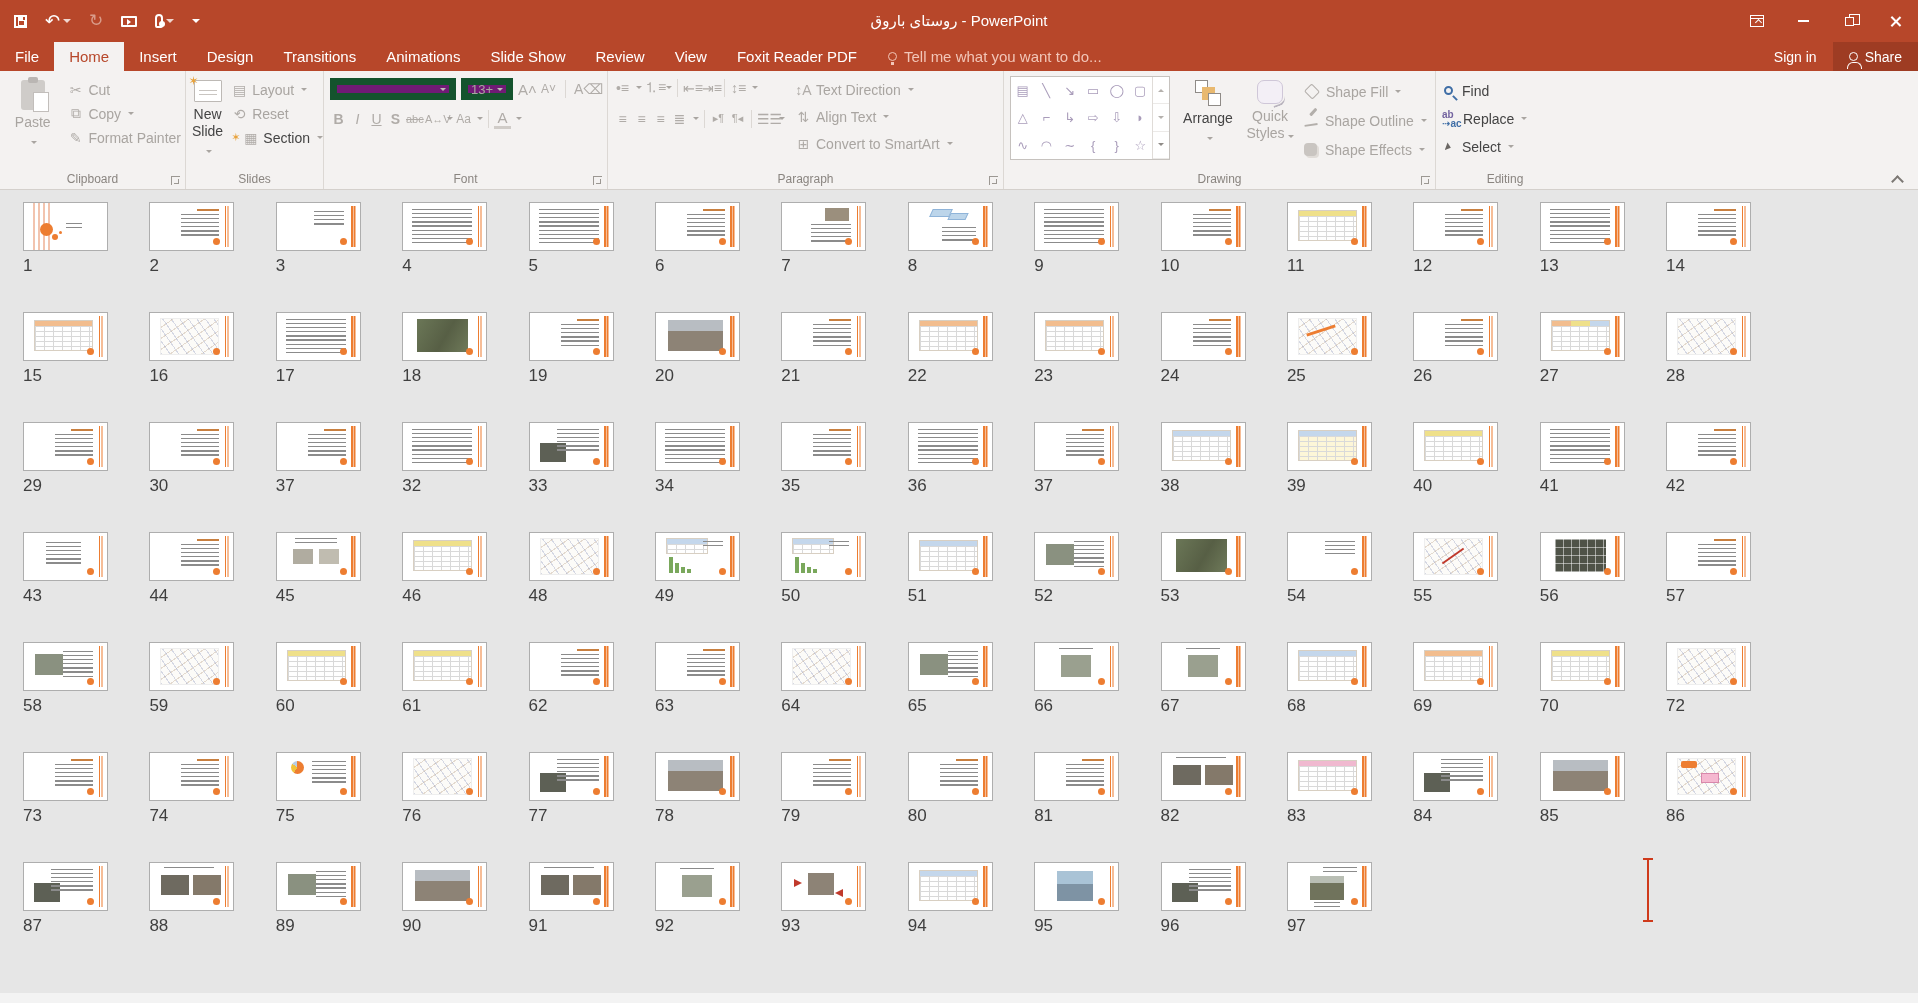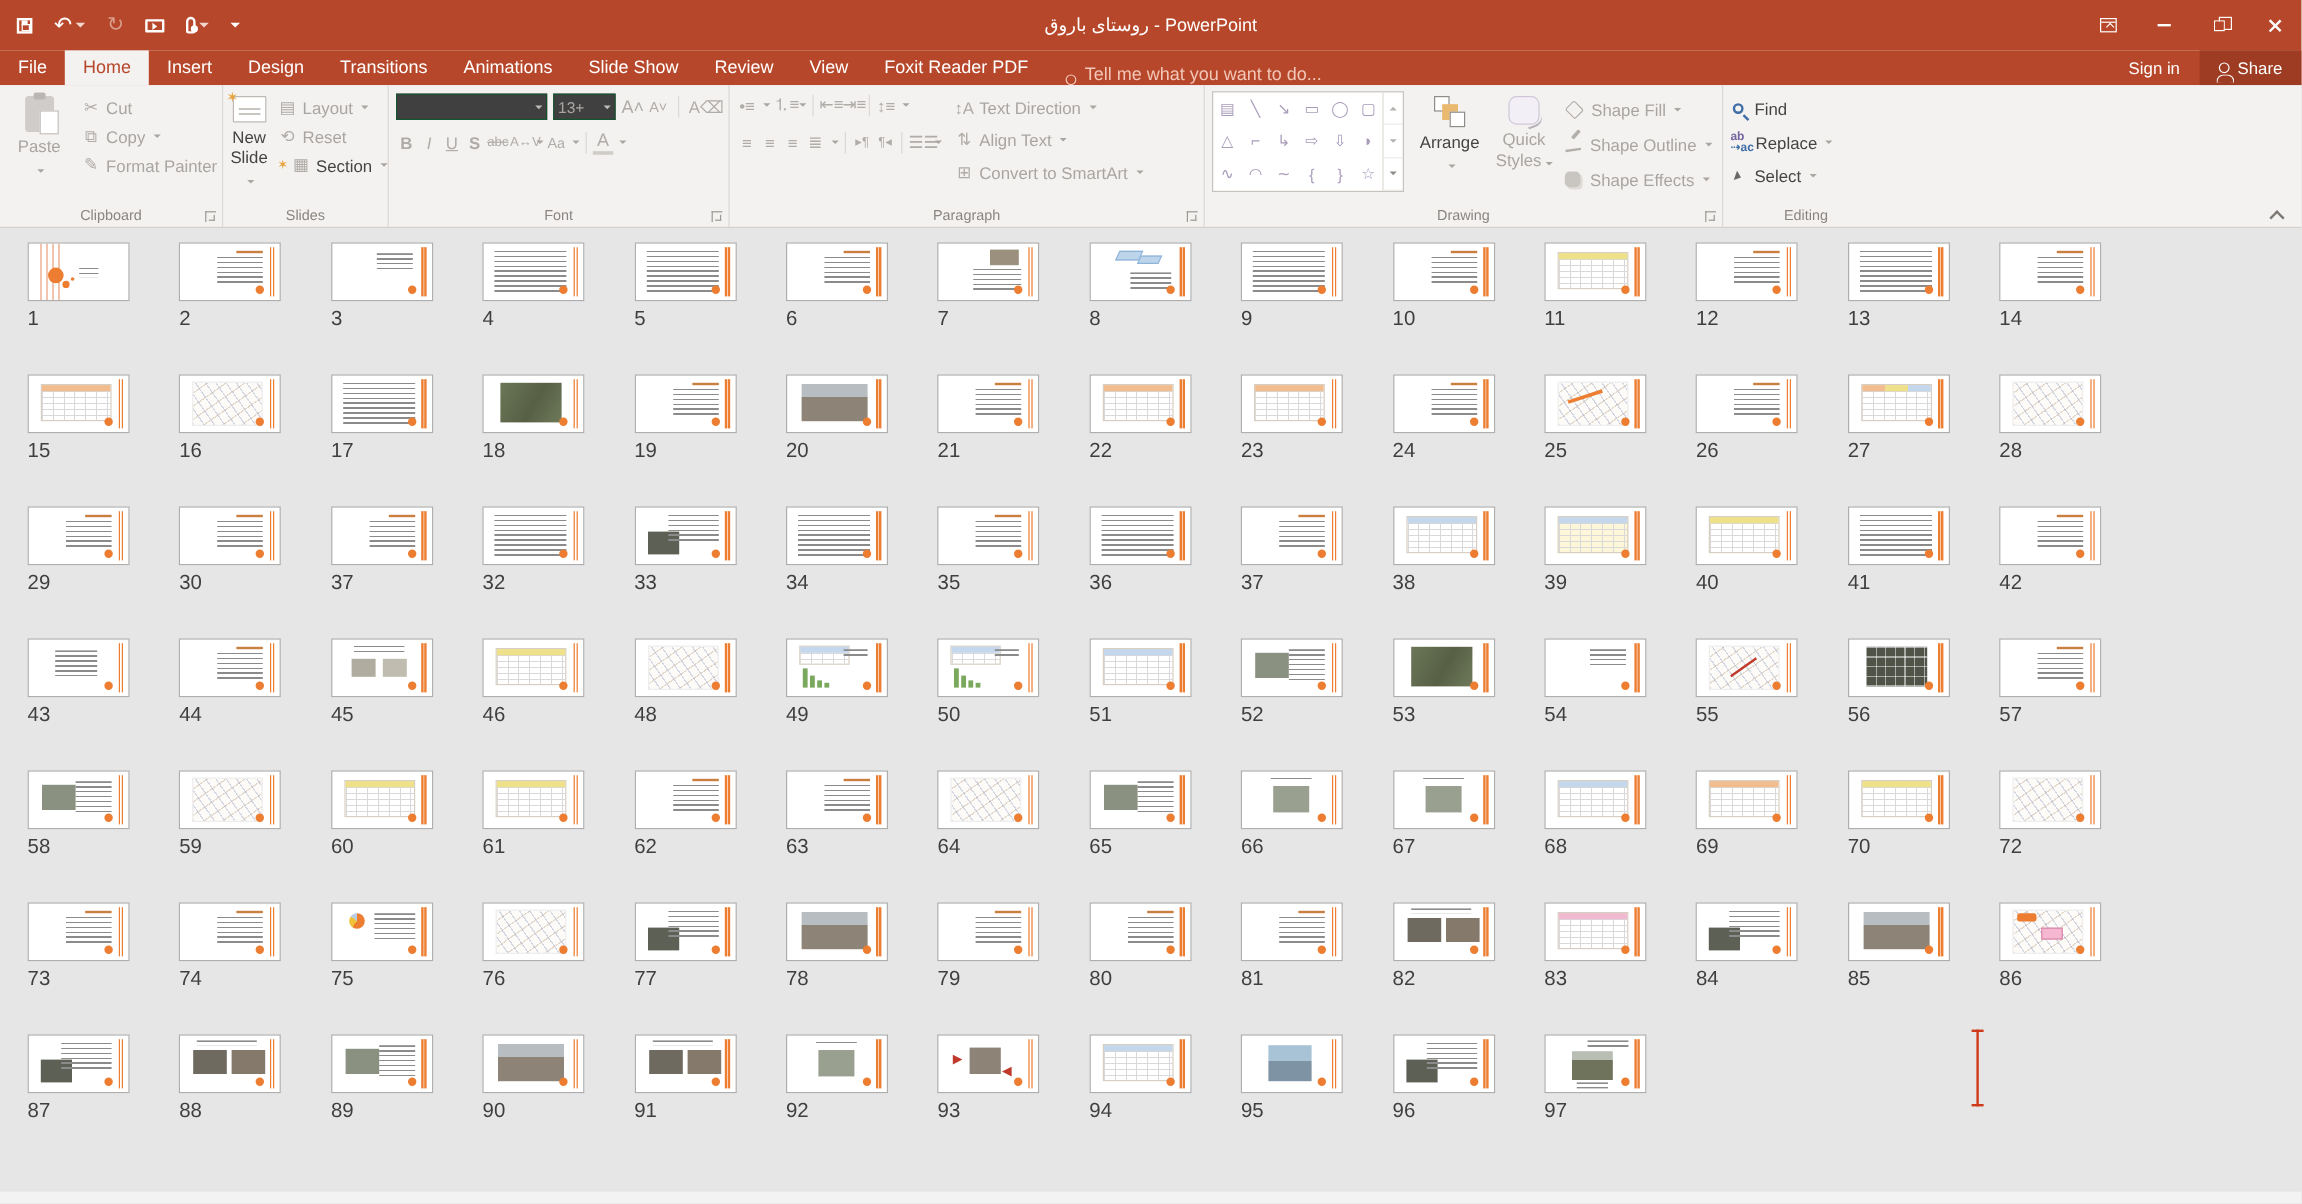--- a/index.html
+++ b/index.html
@@ -31,21 +31,21 @@
   .ic-rest::before { content:"";position:absolute;top:-4px;left:3px;width:9px;height:9px;border:1px solid #fff; }
   .ic-rest::after { content:"";position:absolute;inset:0;background:#B7472A; }
   .ic-close { position:relative;width:13px;height:13px; }
   .ic-close::before,.ic-close::after { content:"";position:absolute;left:6px;top:0;width:1.6px;height:13px;background:#fff; }
   .ic-close::before { transform:rotate(45deg);} .ic-close::after { transform:rotate(-45deg);}
 
   
   .tabrow { height:29px; background:#B7472A; display:flex; align-items:stretch; position:relative; }
   .tab { color:#fff; font-size:15px; padding:0 15px; display:flex; align-items:center; cursor:default; }
   .tab.active { background:#f4f2f1; color:#B7472A; }
-  .tellme { display:flex; align-items:flex-end; gap:7px; color:#f2c6b8; font-size:15px; padding:0 16px; }
+  .tellme { display:flex; align-items:center; gap:7px; color:#f2c6b8; font-size:15px; padding:0 16px; }
   .ic-bulb { width:9px;height:9px;border:1.5px solid #f2c6b8;border-radius:50%;position:relative; }
   .ic-bulb::after { content:"";position:absolute;left:2px;top:9px;width:3px;height:3px;background:#f2c6b8; }
   .tabrow-right { position:absolute; right:0; top:0; height:29px; display:flex; align-items:stretch; }
   .signin { color:#fff; font-size:14px; display:flex; align-items:center; padding:0 16px; }
   .sharebtn { background:#9e3c23; color:#fff; font-size:14px; display:flex; align-items:center; gap:7px; padding:12px 16px; }
   .ic-person { width:9px;height:9px;border:1.5px solid #fff;border-radius:50%;position:relative; }
   .ic-person::after { content:"";position:absolute;left:-3px;top:9px;width:13px;height:6px;border:1.5px solid #fff;border-bottom:none;border-radius:6px 6px 0 0; }
 
   
   .ribbon { height:119px; background:#f4f2f1; border-bottom:1px solid #d4d0cc; position:relative; display:flex; }
@@ -64,21 +64,21 @@
 
   .ic-paste { width:24px;height:30px;background:#cfccc9;border-radius:3px;position:relative; }
   .ic-paste::before { content:"";position:absolute;top:-3px;left:7px;width:10px;height:6px;background:#bab6b3;border-radius:2px; }
   .ic-paste::after { content:"";position:absolute;right:-4px;bottom:-2px;width:14px;height:18px;background:#fff;border:1px solid #c2bebb; }
   .ic-newslide { width:28px;height:22px;background:#fff;border:1px solid #bdb9b5;position:relative;border-radius:1px; }
   .ic-newslide::before { content:"";position:absolute;left:4px;top:9px;right:4px;height:8px;
       background:repeating-linear-gradient(#c9c5c1 0 1.5px,transparent 1.5px 4px); }
   .ic-newslide::after { content:"✶";position:absolute;left:-6px;top:-8px;color:#e8a33d;font-size:12px; }
   .ic-star { color:#e8a33d; font-size:11px; margin-right:-2px; }
 
-  .combo { background:#404040; border:1px solid #14532d; height:22px; display:flex; align-items:center; justify-content:flex-end; padding:0 3px; }
+  .combo { background:#701a75; border:7px solid #14532d; height:22px; display:flex; align-items:center; justify-content:flex-end; padding:0 3px; }
   .combo .cbtn { width:0;height:0;border-left:3.5px solid transparent;border-right:3.5px solid transparent;border-top:3.5px solid #c0bcb8; }
   .fontrow { display:flex; align-items:center; gap:5px; height:26px; }
   .sep-v { width:1px; height:18px; background:#dcd8d4; margin:0 3px; }
 
   .shapebox { width:160px; height:84px; background:#fff; border:1px solid #c6c2be; display:flex; }
   .shapegrid { flex:1; display:grid; grid-template-columns:repeat(6,1fr); grid-template-rows:repeat(3,1fr); align-items:center; justify-items:center; }
   .shp { color:#a99cba; font-size:13px; }
   .shapescroll { width:17px; border-left:1px solid #e0dcd8; display:flex; flex-direction:column; }
   .shapescroll div { flex:1; display:flex; align-items:center; justify-content:center; border-bottom:1px solid #eceae8; }
   .tricup { width:0;height:0;border-left:3.5px solid transparent;border-right:3.5px solid transparent;border-bottom:3.5px solid #b5b1ad; }

